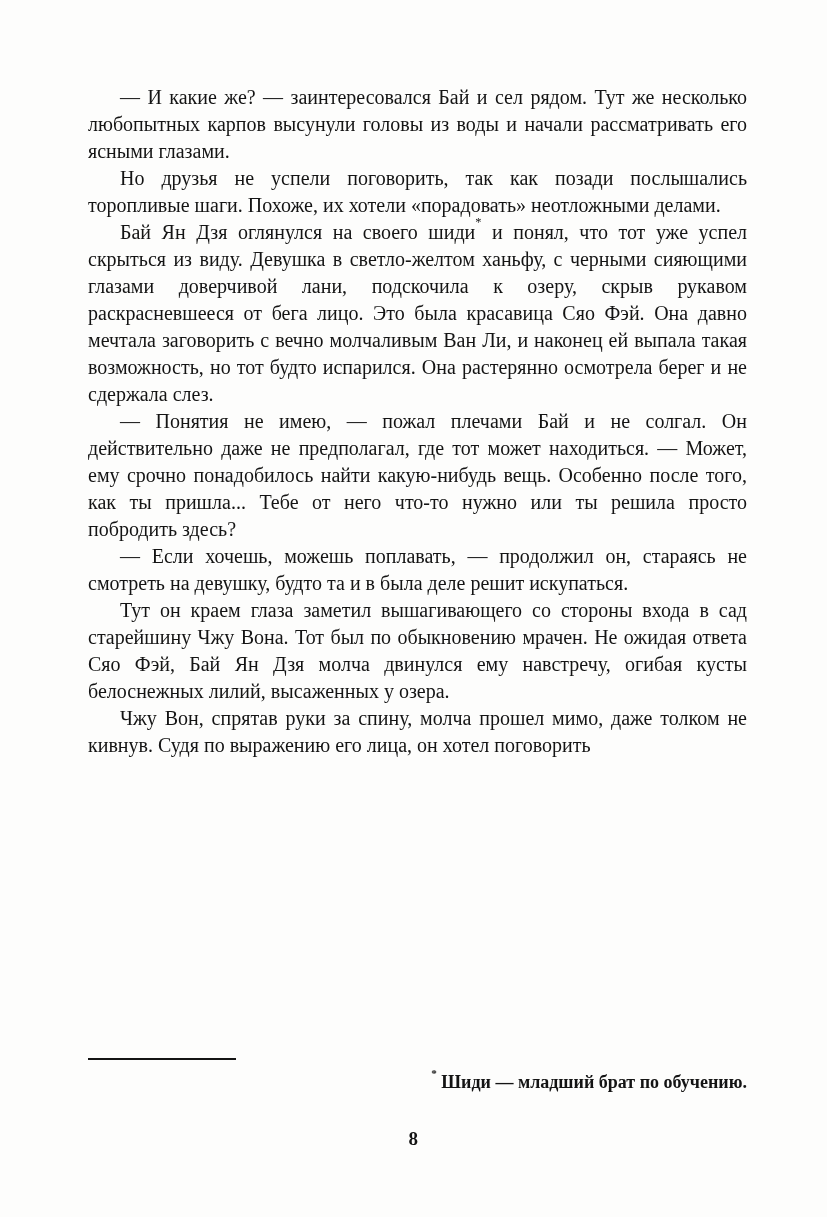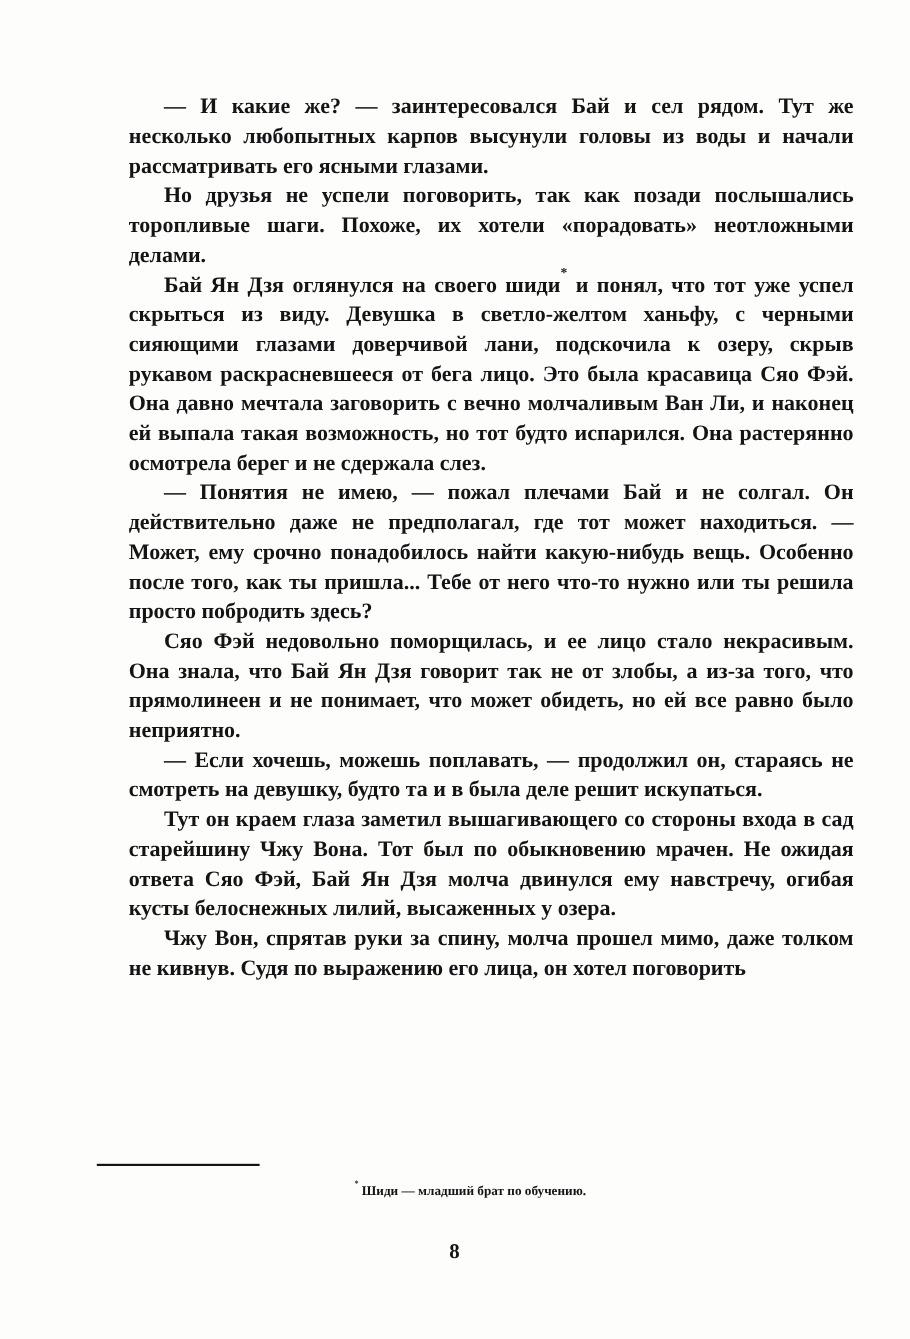--- a/index.html
+++ b/index.html
@@ -13,24 +13,23 @@
     position: relative;
     overflow: hidden;
   }
   .text-block {
     position: absolute;
     left: 88px;
     top: 84px;
     width: 659px;
     font-size: 20px;
     line-height: 27px;
-    font-weight: 700;
+    font-weight: 400;
     text-align: justify;
     hyphens: auto;
-    margin-left: 29px;
     -webkit-hyphens: auto;
   }
   .para {
     margin: 0;
     text-indent: 32px;
   }
   .fn-mark {
     font-size: 0.62em;
     line-height: 0;
     position: relative;
@@ -43,24 +42,24 @@
     width: 659px;
     font-weight: 700;
   }
   .footnote-rule {
     width: 148px;
     border-top: 2px solid #141414;
     margin-bottom: 10px;
   }
   .footnote {
     margin: 0;
-    font-size: 12px;
+    font-size: 18px;
     line-height: 24px;
     text-indent: 20px;
-    text-align: center;
+    text-align: right;
   }
   .footnote .fn-mark { top: -0.35em; }
   .page-number {
     position: absolute;
     left: 0;
     top: 1128px;
     width: 827px;
     text-align: center;
     font-size: 19px;
     font-weight: 700;
@@ -68,21 +67,20 @@
   }
 </style>
 </head>
 <body>
 
 <main class="text-block">
   <p class="para">— И какие же? — заинтересовался Бай и сел рядом. Тут же несколько любопытных карпов высунули головы из воды и начали рассматривать его ясными глазами.</p>
   <p class="para">Но друзья не успели поговорить, так как позади послышались торопливые шаги. Похоже, их хотели «порадовать» неотложными делами.</p>
   <p class="para"><span>Бай Ян Дзя оглянулся на своего шиди</span><sup class="fn-mark">*</sup><span> и понял, что тот уже успел скрыться из виду. Девушка в светло-желтом ханьфу, с черными сияющими глазами доверчивой лани, подскочила к озеру, скрыв рукавом раскрасневшееся от бега лицо. Это была красавица Сяо Фэй. Она давно мечтала заговорить с вечно молчаливым Ван Ли, и наконец ей выпала такая возможность, но тот будто испарился. Она растерянно осмотрела берег и не сдержала слез.</span></p>
   <p class="para">— Понятия не имею, — пожал плечами Бай и не солгал. Он действительно даже не предполагал, где тот может находиться. — Может, ему срочно понадобилось найти какую-нибудь вещь. Особенно после того, как ты пришла... Тебе от него что-то нужно или ты решила просто побродить здесь?</p>
-  <p class="para">Сяо Фэй недовольно поморщилась, и ее лицо стало некрасивым. Она знала, что Бай Ян Дзя говорит так не от злобы, а из-за того, что прямолинеен и не понимает, что может обидеть, но ей все равно было неприятно.</p>
   <p class="para">— Если хочешь, можешь поплавать, — продолжил он, стараясь не смотреть на девушку, будто та и в была деле решит искупаться.</p>
   <p class="para">Тут он краем глаза заметил вышагивающего со стороны входа в сад старейшину Чжу Вона. Тот был по обыкновению мрачен. Не ожидая ответа Сяо Фэй, Бай Ян Дзя молча двинулся ему навстречу, огибая кусты белоснежных лилий, высаженных у озера.</p>
   <p class="para">Чжу Вон, спрятав руки за спину, молча прошел мимо, даже толком не кивнув. Судя по выражению его лица, он хотел поговорить</p>
 </main>
 
 <footer class="footnote-area">
   <div class="footnote-rule"></div>
   <p class="footnote"><sup class="fn-mark">*</sup> <span>Шиди — младший брат по обучению.</span></p>
 </footer>
 

